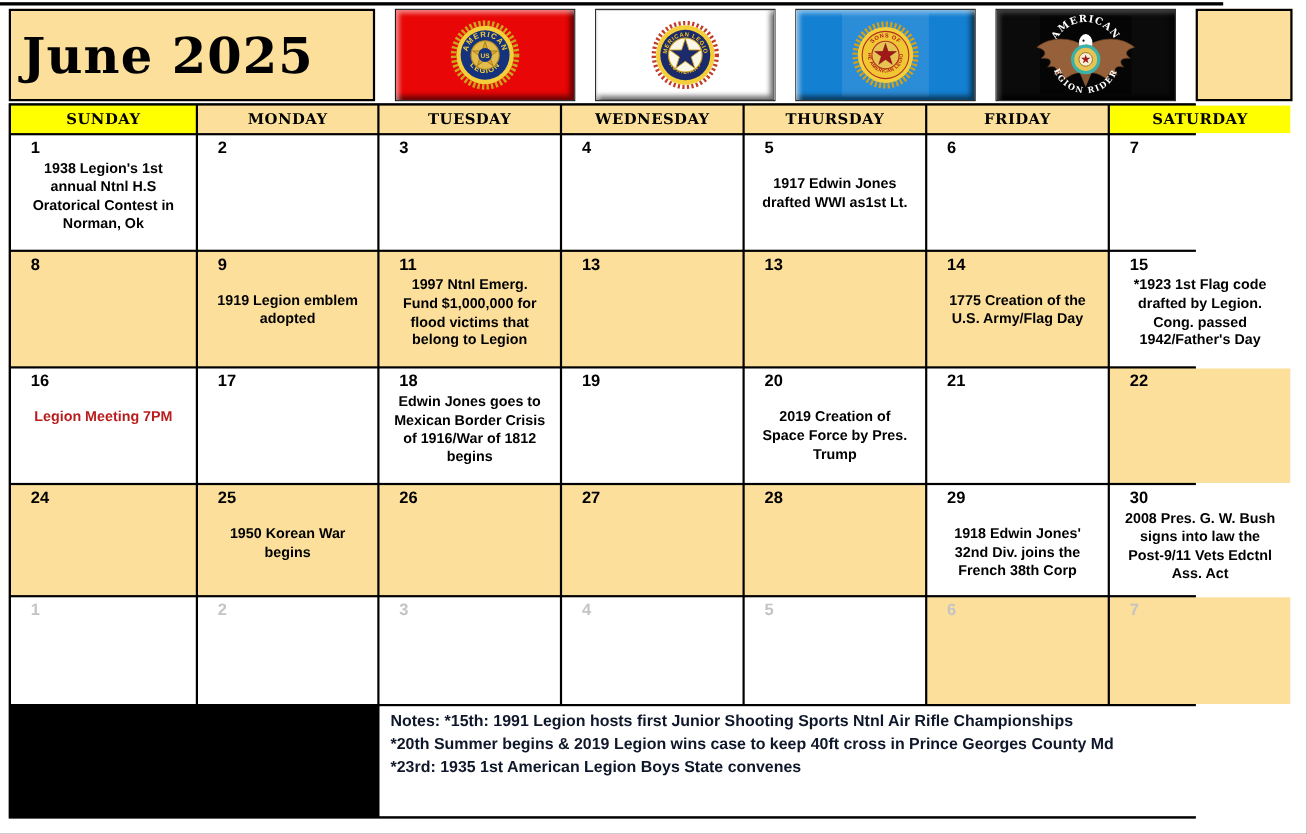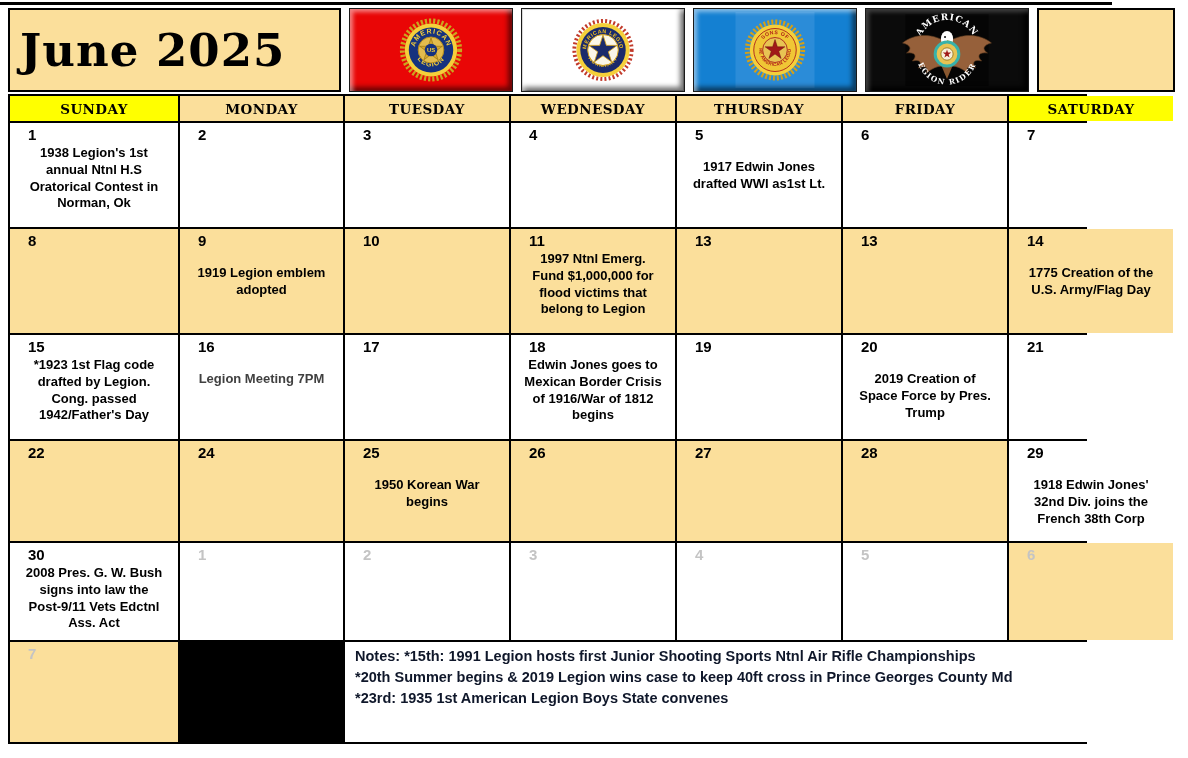--- a/index.html
+++ b/index.html
@@ -9,21 +9,21 @@
   }
   html,body{margin:0;padding:0;}
   body{
     width:1188px;height:758px;background:#fff;position:relative;overflow:hidden;
     font-family:"Liberation Sans",sans-serif;
   }
   .top-edge-line{position:absolute;top:2px;left:0;width:1112px;height:3px;background:#000;}
   .wrap{position:absolute;top:8px;left:8px;width:1167px;}
 
   
-  .toprow{display:flex;gap:8px;height:84px;margin-bottom:2px;}
+  .toprow{display:flex;gap:18px;height:84px;margin-bottom:2px;}
   .title-box{
     box-sizing:border-box;width:333px;background:var(--tan);border:2px solid var(--line);
     font-family:"DejaVu Serif",serif;font-weight:bold;font-size:45px;letter-spacing:1px;
     display:flex;align-items:center;padding-left:10px;color:#000;
   }
   .flag{box-sizing:border-box;width:164px;position:relative;border:1px solid #1a1a1a;}
   .flag svg{position:absolute;inset:0;width:100%;height:100%;display:block;}
   .flag::after{
     content:"";position:absolute;inset:0;pointer-events:none;
     box-shadow:inset 3px 3px 4px rgba(255,255,255,.5), inset -4px -4px 5px rgba(0,0,0,.55);
@@ -45,21 +45,21 @@
     background:var(--tan);font-family:"DejaVu Serif",serif;font-weight:bold;font-size:13.5px;
     letter-spacing:.4px;display:flex;align-items:center;justify-content:center;color:#000;
   }
   .dh.hl{background:var(--yellow);}
   .cell{background:#fff;padding-top:3px;overflow:hidden;}
   .cell.shaded{background:var(--tan);}
   .num{display:block;margin-left:18px;font-size:15px;font-weight:bold;line-height:1.15;color:#000;}
   .num.muted{color:#c4c4c4;}
   .evt{font-weight:bold;font-size:13px;line-height:1.28;text-align:center;padding:0 12px;margin-top:2px;color:#000;}
   .evt.gap{margin-top:16px;}
-  .evt.red{color:#404040;}
+  .evt.red{color:#b91c1c;}
   .notes{
     grid-column:3/8;background:#fff;padding:4px 8px 0 10px;
     font-weight:bold;font-size:14.5px;line-height:1.45;color:#0f172a;
   }
 </style>
 </head>
 <body>
 
 <div class="top-edge-line"></div>
 
@@ -203,23 +203,20 @@
         <span class="num">7</span>
       </div>
       <div class="cell shaded">
         <span class="num">8</span>
       </div>
       <div class="cell shaded">
         <span class="num">9</span>
         <div class="evt gap">1919 Legion emblem adopted</div>
       </div>
       <div class="cell shaded">
-        <span class="num">10</span>
-      </div>
-      <div class="cell shaded">
         <span class="num">11</span>
         <div class="evt">1997 Ntnl Emerg. Fund $1,000,000 for flood victims that belong to Legion</div>
       </div>
       <div class="cell shaded">
         <span class="num">13</span>
       </div>
       <div class="cell shaded">
         <span class="num">13</span>
       </div>
       <div class="cell shaded">

